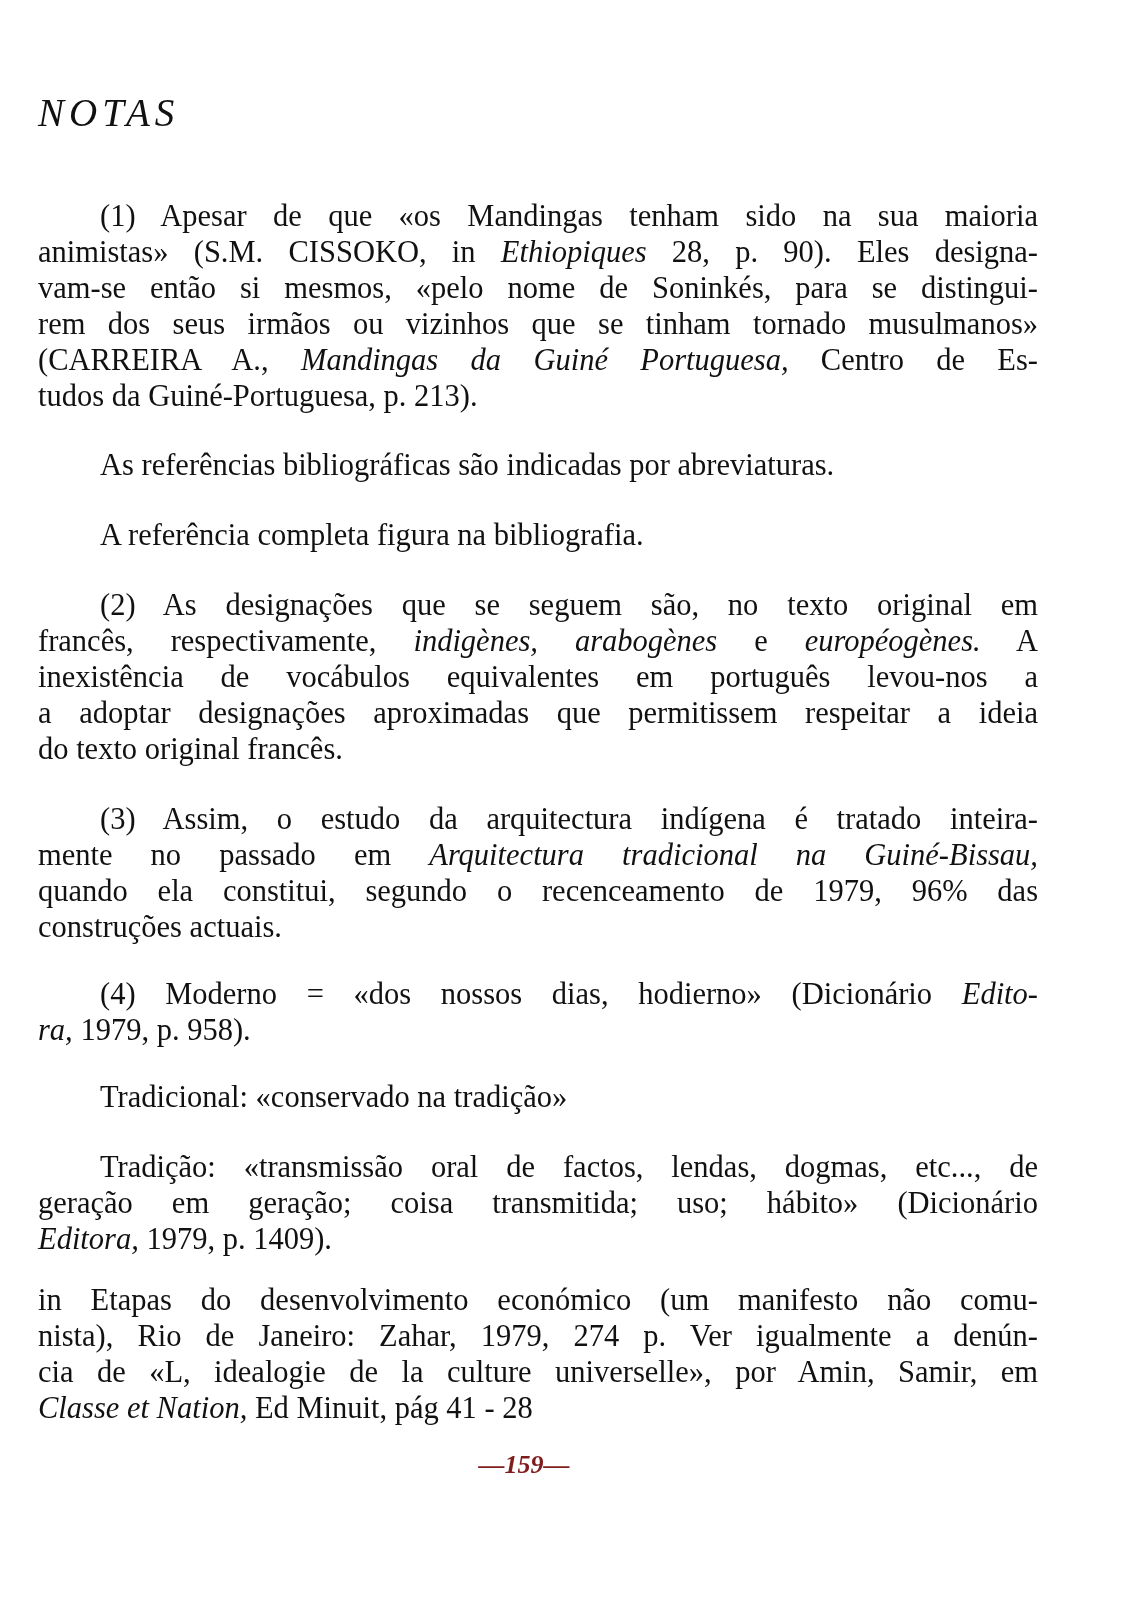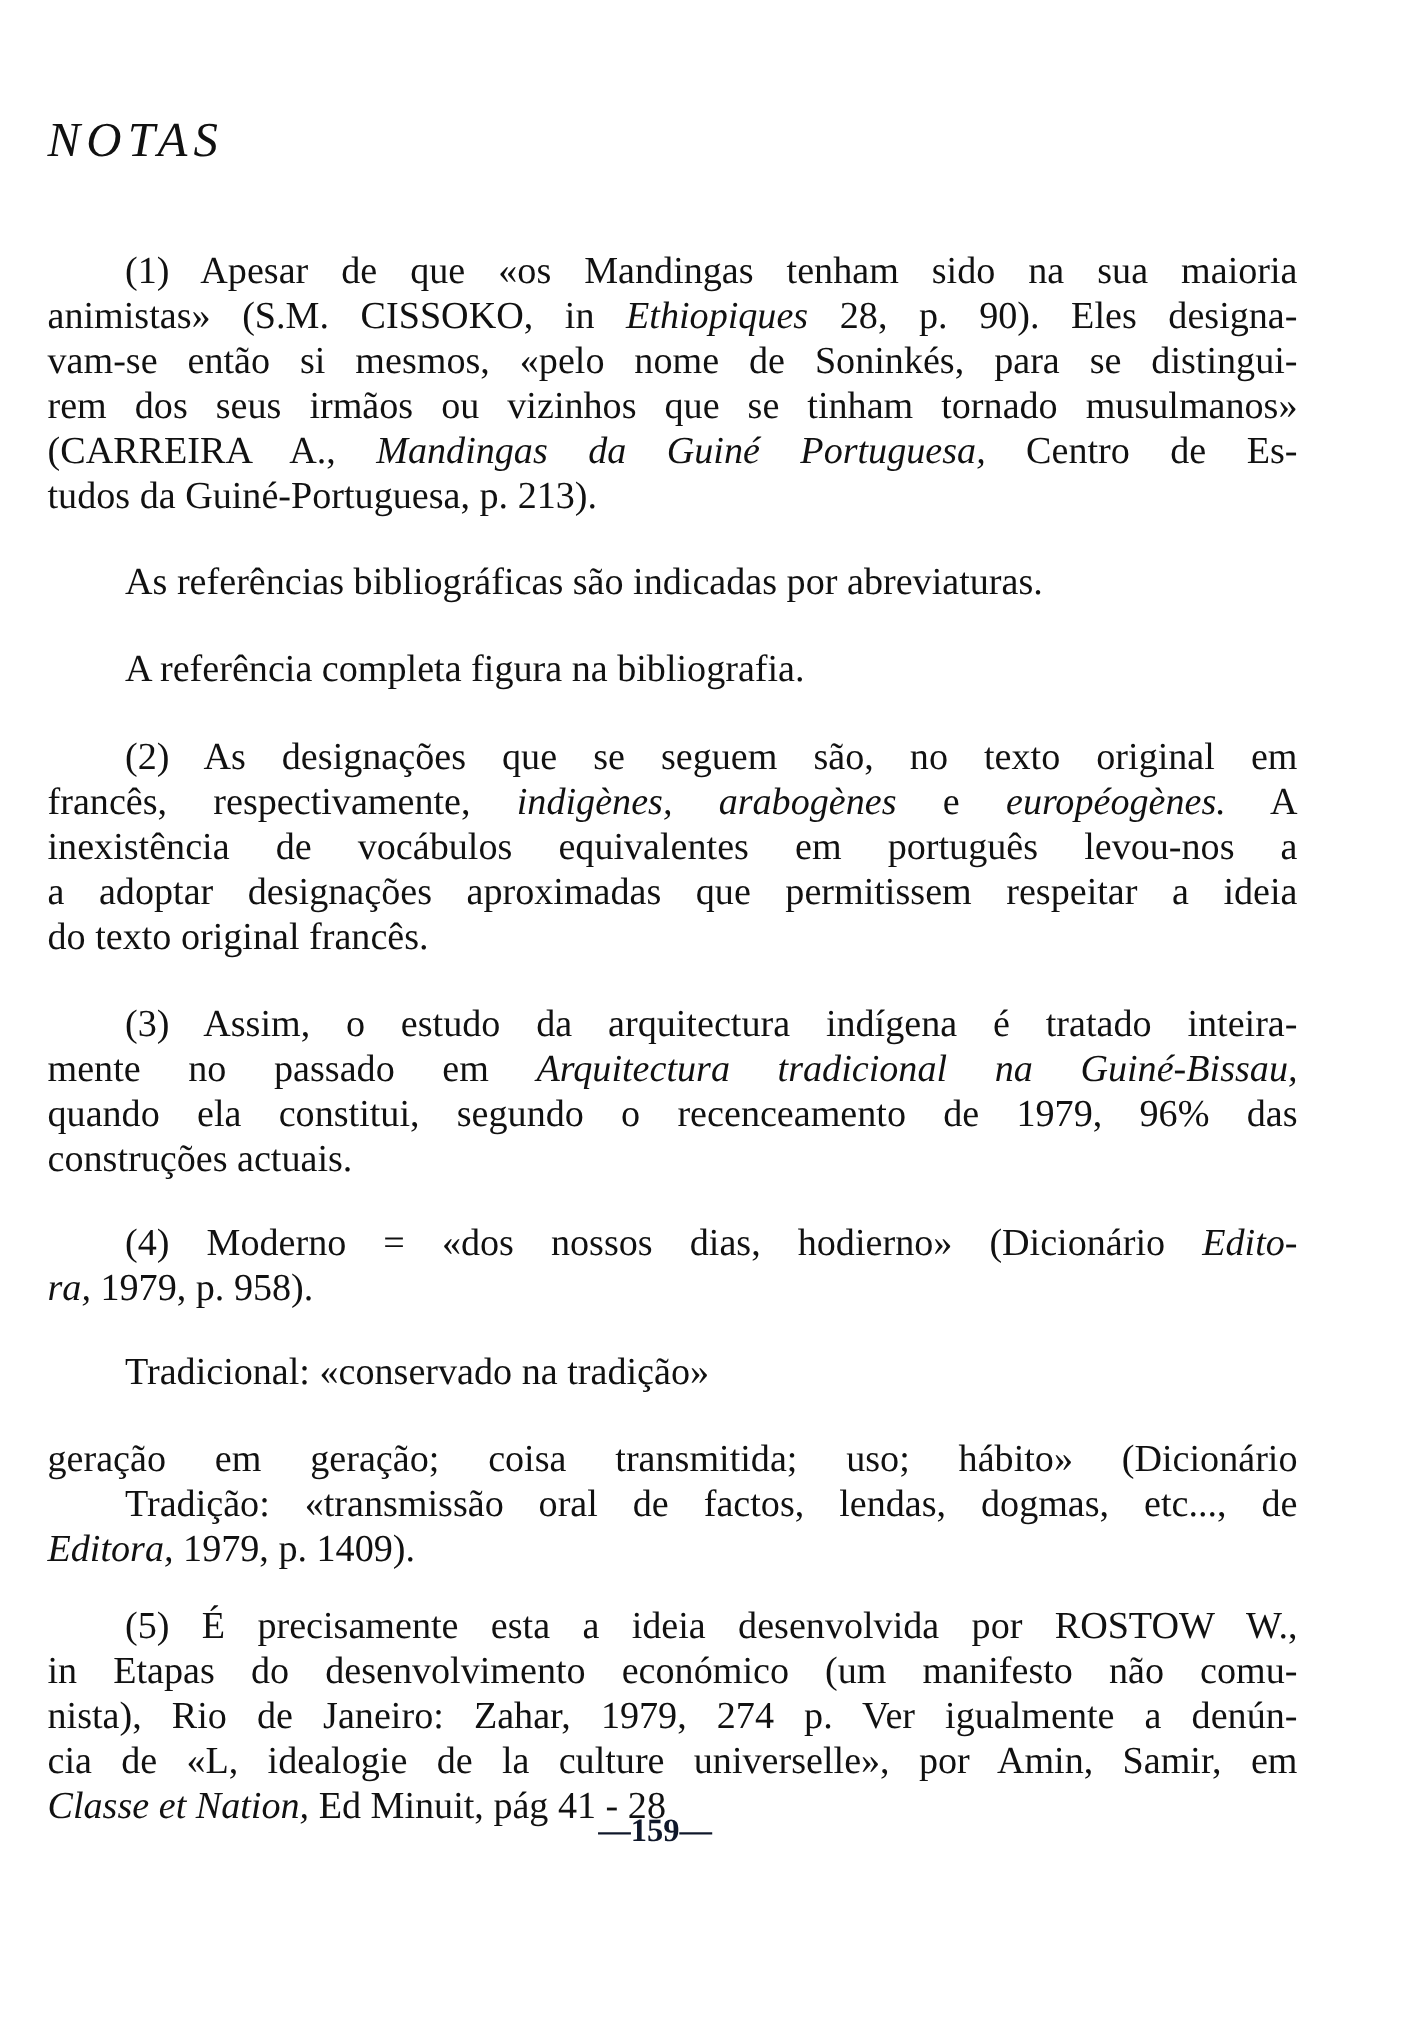--- a/index.html
+++ b/index.html
@@ -17,21 +17,21 @@
     .line {
       display: block; height: 36px; line-height: 36px;
       text-align: justify; text-align-last: justify; white-space: nowrap;
       overflow: visible;
     }
     .line.last { text-align-last: left; }
     .line.indent { padding-left: 62px; box-sizing: border-box; }
     i { font-style: italic; }
     .pageno {
       position: absolute; top: 1450px; left: 0; width: 1048px; text-align: center;
-      font-family: "Liberation Serif", serif; font-weight: bold; font-size: 26px; color: #0f172a;
+      font-family: "Liberation Serif", serif; font-weight: bold; font-size: 26px; color: #7f1d1d; font-style: italic;
     }
   </style>
 </head>
 <body>
 
 <div class="page">
 
   <div class="heading">NOTAS</div>
 
   <div class="para" style="top:162px;">
@@ -68,27 +68,26 @@
   <div class="para" style="top:940px;">
     <span class="line indent"><span>(4) Moderno = «dos nossos dias, hodierno» (Dicionário </span><i>Edito-</i></span>
     <span class="line last"><i>ra,</i><span> 1979, p. 958).</span></span>
   </div>
 
   <div class="para" style="top:1043px;">
     <span class="line indent last">Tradicional: «conservado na tradição»</span>
   </div>
 
   <div class="para" style="top:1113px;">
+    <span class="line indent">Tradição: «transmissão oral de factos, lendas, dogmas, etc..., de</span>
     <span class="line">geração em geração; coisa transmitida; uso; hábito» (Dicionário</span>
-    <span class="line indent">Tradição: «transmissão oral de factos, lendas, dogmas, etc..., de</span>
     <span class="line last"><i>Editora,</i><span> 1979, p. 1409).</span></span>
   </div>
 
   <div class="para" style="top:1246px;">
-    <span class="line indent">(5) É precisamente esta a ideia desenvolvida por ROSTOW W.,</span>
     <span class="line">in Etapas do desenvolvimento económico (um manifesto não comu-</span>
     <span class="line">nista), Rio de Janeiro: Zahar, 1979, 274 p. Ver igualmente a denún-</span>
     <span class="line">cia de «L, idealogie de la culture universelle», por Amin, Samir, em</span>
     <span class="line last"><i>Classe et Nation,</i><span> Ed Minuit, pág 41 - 28</span></span>
   </div>
 </div>
 
 <div class="pageno">—159—</div>
 
 </body></html>

